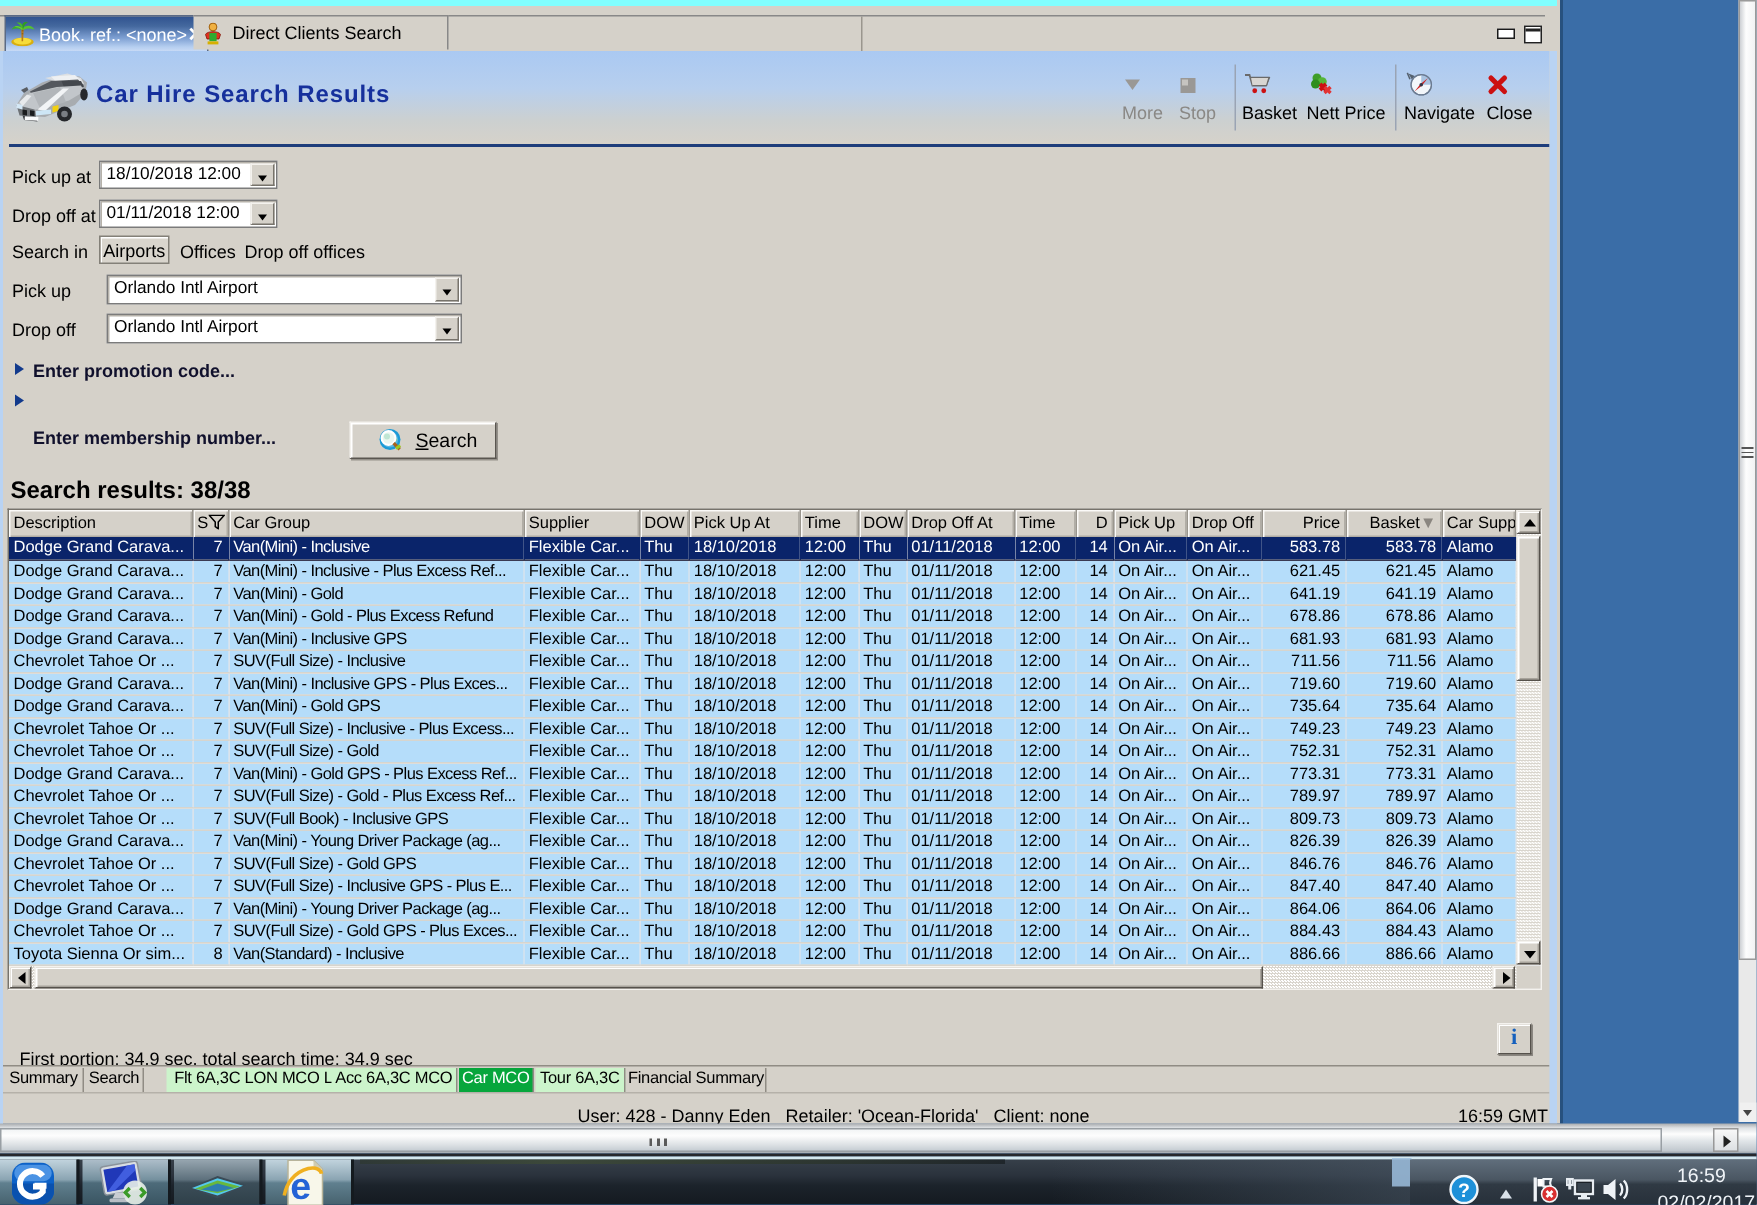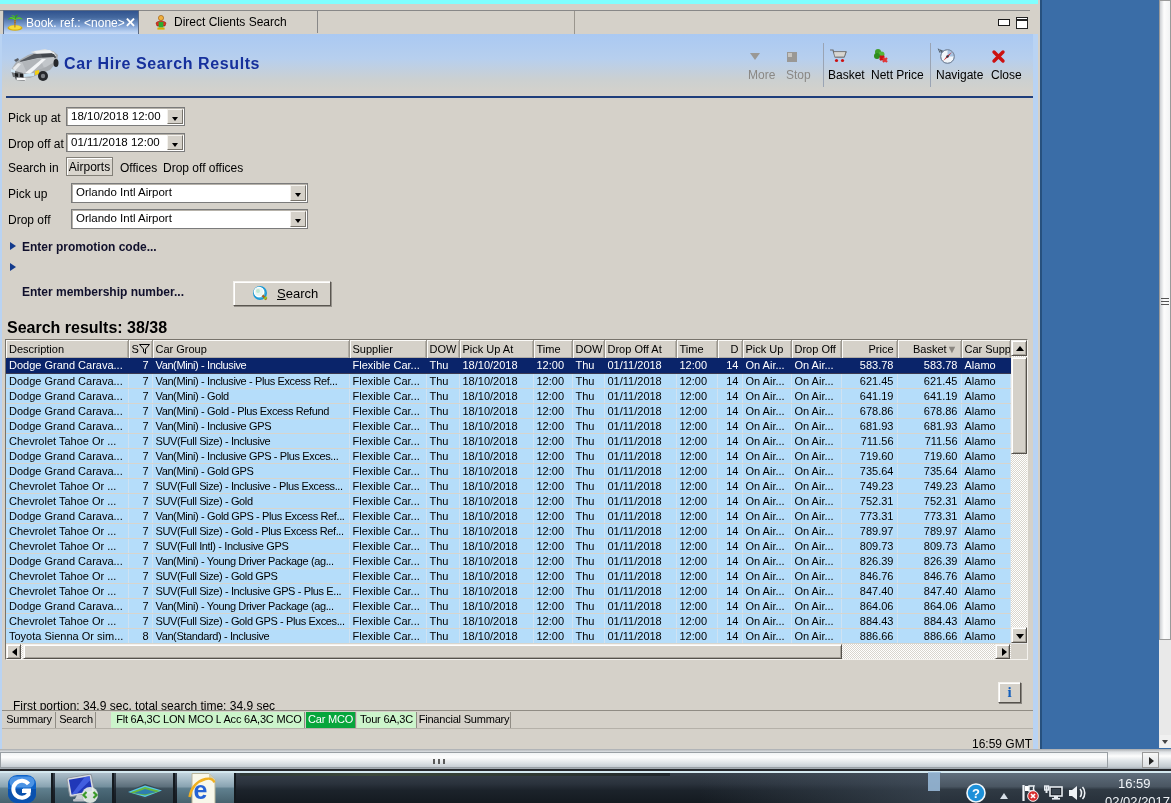--- a/index.html
+++ b/index.html
@@ -7,21 +7,21 @@
   font-family:"Liberation Sans", sans-serif; font-size:11px; color:#000; }
 .abs { position:absolute; }
 #app { position:absolute; left:0; top:0; width:1040px; height:749px; background:#d5d1c9; }
 #cyan { position:absolute; left:0; top:0; width:1038px; height:4px; background:#80ffff; }
 
 #tabstrip { position:absolute; left:0; top:4px; width:1038px; height:30px; background:#d5d1c9; }
 #tabline { position:absolute; left:0; top:6px; width:1030px; height:1px; background:#888; }
 .tab1 { position:absolute; left:3px; top:6px; width:136px; height:24px;
   background:linear-gradient(#30538f, #44689e 28%, #7d9fd2 62%, #b5cef0 88%, #c8daf5);
   border:1px solid #5b6a84; border-bottom:none; color:#fff; }
-.tab2 { position:absolute; left:148px; top:6px; width:170px; height:23px;
+.tab2 { position:absolute; left:129px; top:6px; width:170px; height:23px;
   background:#d5d1c9; border:1px solid #888; border-left:none; border-bottom:none; color:#000; }
 
 #hdr { position:absolute; left:2px; top:34px; width:1031px; height:62px;
   background:linear-gradient(#aac9f2, #b7cfee 40%, #ccd0d0 75%, #d6d2ca); }
 #navline { position:absolute; left:6px; top:96px; width:1027px; height:2px; background:#1e3d7b; }
 #title { position:absolute; left:62px; top:21px; font-size:16px; font-weight:bold; color:#16309c; letter-spacing:0.6px; }
 .tbtn { position:absolute; top:11px; height:37px; font-size:12px; }
 .tbtn .lbl { position:absolute; bottom:0; width:100%; }
 .tsep { position:absolute; top:9px; width:1px; height:44px; background:#9aa4b4; }
 
@@ -489,21 +489,21 @@
             <td class="rnum">14</td>
             <td>On Air...</td>
             <td>On Air...</td>
             <td class="rnum">789.97</td>
             <td class="rnum">789.97</td>
             <td>Alamo</td>
           </tr>
       <tr>
             <td>Chevrolet Tahoe Or ...</td>
             <td class="rnum">7</td>
-            <td>SUV(Full Intl) - Inclusive GPS</td>
+            <td>SUV(Full Book) - Inclusive GPS</td>
             <td>Flexible Car...</td>
             <td>Thu</td>
             <td>18/10/2018</td>
             <td>12:00</td>
             <td>Thu</td>
             <td>01/11/2018</td>
             <td>12:00</td>
             <td class="rnum">14</td>
             <td>On Air...</td>
             <td>On Air...</td>
@@ -649,20 +649,21 @@
     <div class="btab" style="left:3px; width:53px;">Summary</div>
     <div class="btab" style="left:57px; width:39px;">Search</div>
     <div class="btab" style="left:111px; width:133px; background:#ccf4cb;">Flt 6A,3C LON MCO LON</div>
     <div class="btab" style="left:221px; width:84px; background:#ccf4cb;">Acc 6A,3C MCO</div>
     <div class="btab" style="left:306px; width:50px; background:#07a63c; color:#fff;">Car MCO</div>
     <div class="btab" style="left:357px; width:60px; background:#ccf4cb;">Tour 6A,3C</div>
     <div class="btab" style="left:418px; width:93px;">Financial Summary</div>
   </div>
 
   <div id="statusbar">
+    <div class="abs" style="left:385px; top:8px; font-size:12px; white-space:nowrap;">User: 428 - Danny Eden&nbsp;&nbsp;&nbsp;Retailer: 'Ocean-Florida'&nbsp;&nbsp;&nbsp;Client: none</div>
     <div class="abs" style="left:972px; top:8px; font-size:12px; white-space:nowrap;">16:59 GMT</div>
   </div>
 
   <div class="abs" style="left:1033px; top:34px; width:5px; height:715px; background:#b9d3f3;"></div>
   <div class="abs" style="left:0; top:749px; width:1038px; height:0px;"></div>
 </div>
 
 <div id="outhsb">
   <div class="abs" style="left:0; top:3px; width:1108px; height:16px; background:linear-gradient(#f2f4f5,#fdfdfd 30%,#dfe3e6 70%,#c6cdd3); border:1px solid #999fa4;"></div>
   <div class="abs" style="left:433px; top:10px; width:13px; height:5px; background:repeating-linear-gradient(90deg,#5a5a5a 0 2px, transparent 2px 5px);"></div>

